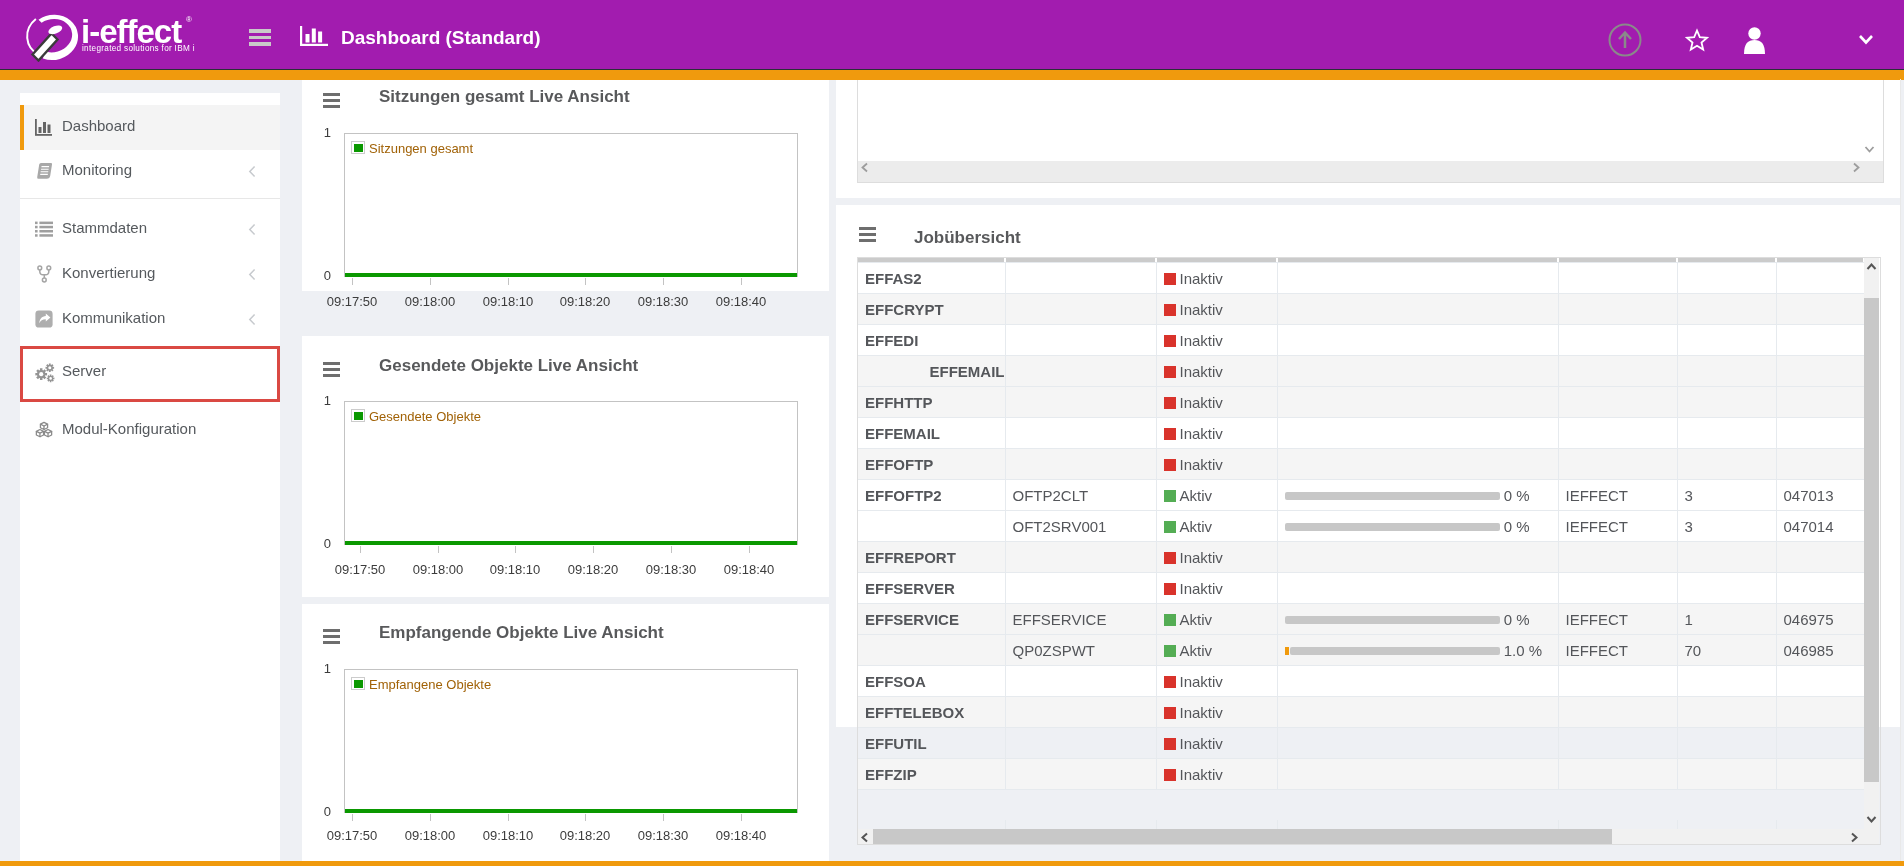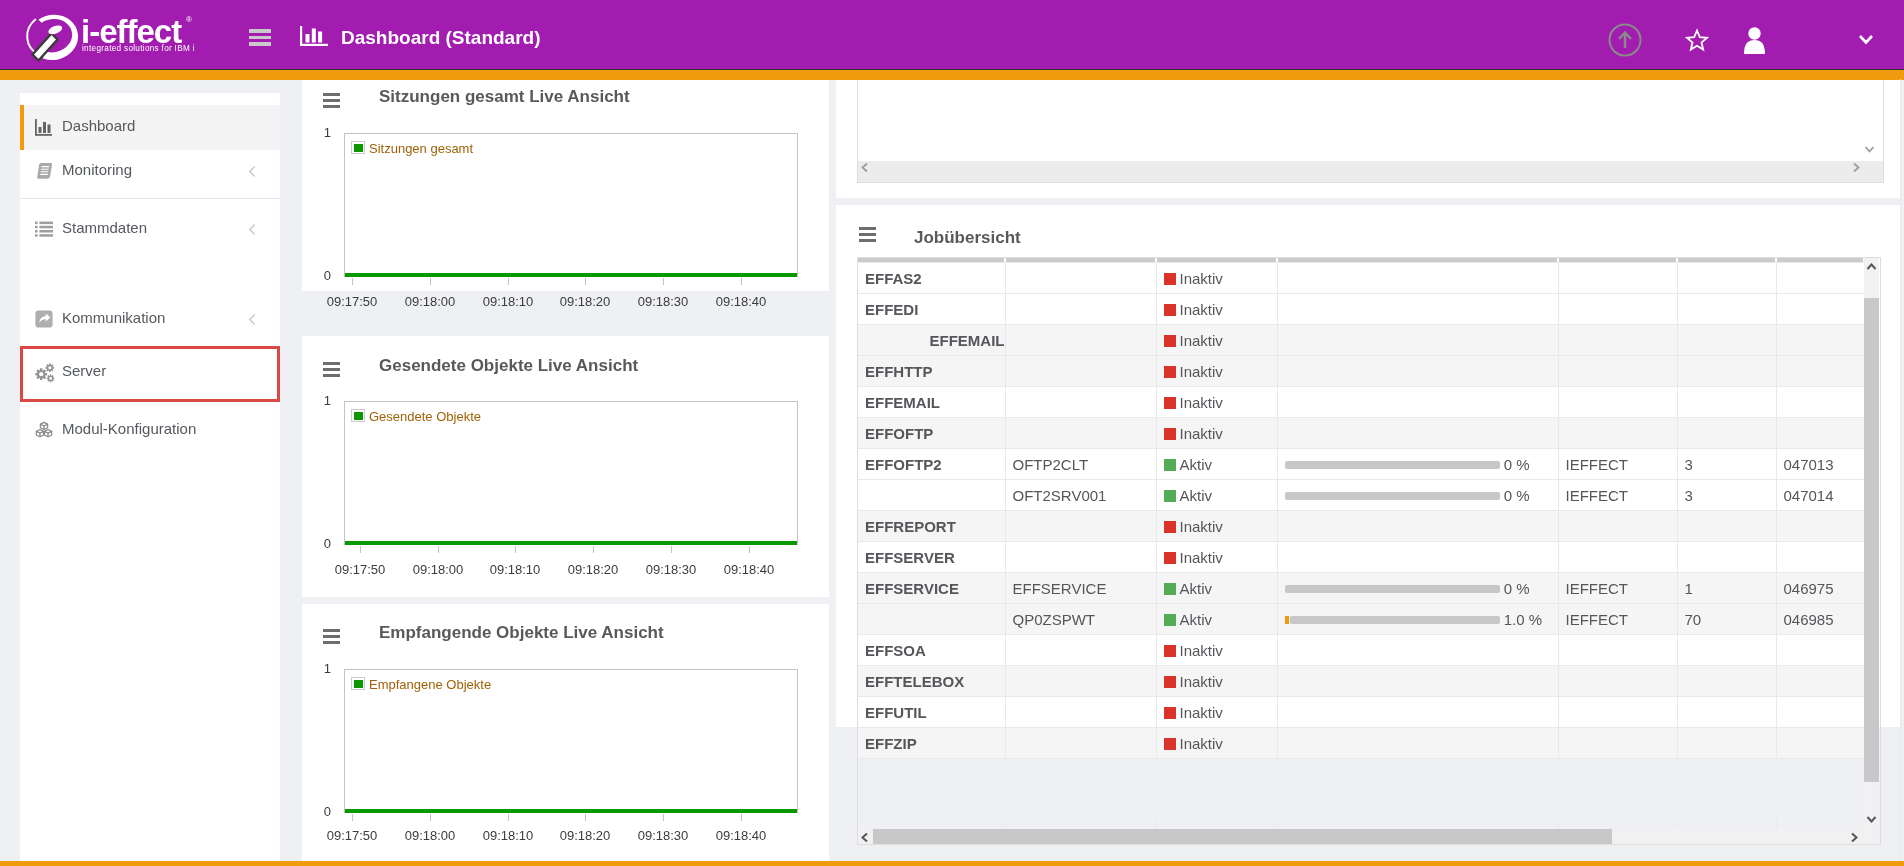--- a/index.html
+++ b/index.html
@@ -109,20 +109,34 @@
           <rect x="4.4" y="10" width="13.6" height="2.5"></rect>
           <rect x="0" y="14.2" width="2.6" height="2.5"></rect>
           <rect x="4.4" y="14.2" width="13.6" height="2.5"></rect>
         </g>
       </svg>
       <span class="txt" style="left:42px;">Stammdaten</span>
       <svg style="position:absolute;right:24px;top:16px;" width="8" height="13" viewBox="0 0 8 13">
         <path d="M6.6 1.5 L1.8 6.5 L6.6 11.5" stroke="#c7cace" stroke-width="1.5" fill="none"></path>
       </svg>
     </div>
+<div class="menu-item" style="top:159px;">
+      <svg class="mi-icon" viewBox="0 0 18 18">
+        <g fill="none" stroke="#a5a5a5" stroke-width="1.5">
+          <circle cx="4.8" cy="3" r="1.9"></circle>
+          <circle cx="13.8" cy="3" r="1.9"></circle>
+          <circle cx="9.3" cy="15" r="1.9"></circle>
+          <path d="M 4.8 5 v 1.8 a 3 3 0 0 0 3 3 h 3 a 3 3 0 0 0 3 -3 v -1.8 M 9.3 9.9 v 3.2"></path>
+        </g>
+      </svg>
+      <span class="txt" style="left:42px;">Konvertierung</span>
+      <svg style="position:absolute;right:24px;top:16px;" width="8" height="13" viewBox="0 0 8 13">
+        <path d="M6.6 1.5 L1.8 6.5 L6.6 11.5" stroke="#c7cace" stroke-width="1.5" fill="none"></path>
+      </svg>
+    </div>
 <div class="menu-item" style="top:204px;">
       <svg class="mi-icon" viewBox="0 0 18 18">
         <rect x="0.4" y="0.4" width="17.2" height="17.2" rx="3.4" fill="#aeaeae"></rect>
         <path d="M 10.8 3.6 L 15.4 7.6 L 10.8 11.6 L 10.8 9.2 C 7.4 9.2 5.6 10.7 4.3 13.3 C 4.5 9.2 6.7 6.4 10.8 6.1 Z" fill="#fff"></path>
       </svg>
       <span class="txt" style="left:42px;">Kommunikation</span>
       <svg style="position:absolute;right:24px;top:16px;" width="8" height="13" viewBox="0 0 8 13">
         <path d="M6.6 1.5 L1.8 6.5 L6.6 11.5" stroke="#c7cace" stroke-width="1.5" fill="none"></path>
       </svg>
     </div>
@@ -283,20 +297,29 @@
 <tbody>
           <tr>
 <td class="nb" style="font-weight:bold;">EFFAS2</td>
 <td></td>
 <td><span class="sq sqr"></span>Inaktiv</td>
 <td></td>
 <td></td>
 <td></td>
 <td style="border-right:none;"></td>
 </tr>
+<tr class="g">
+<td class="nb" style="font-weight:bold;">EFFCRYPT</td>
+<td></td>
+<td><span class="sq sqr"></span>Inaktiv</td>
+<td></td>
+<td></td>
+<td></td>
+<td style="border-right:none;"></td>
+</tr>
 <tr>
 <td class="nb" style="font-weight:bold;">EFFEDI</td>
 <td></td>
 <td><span class="sq sqr"></span>Inaktiv</td>
 <td></td>
 <td></td>
 <td></td>
 <td style="border-right:none;"></td>
 </tr>
 <tr class="g">

